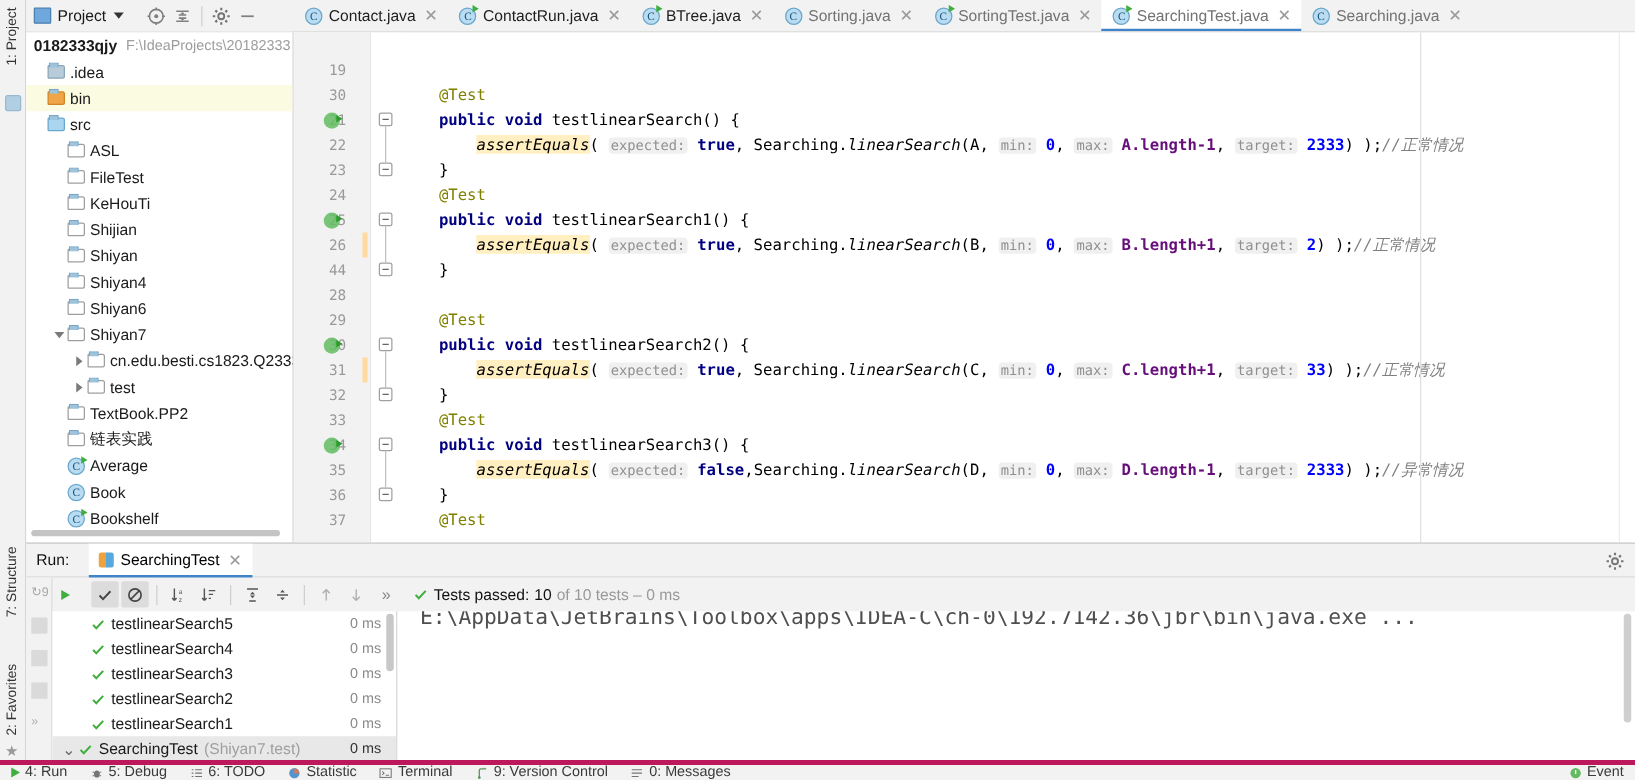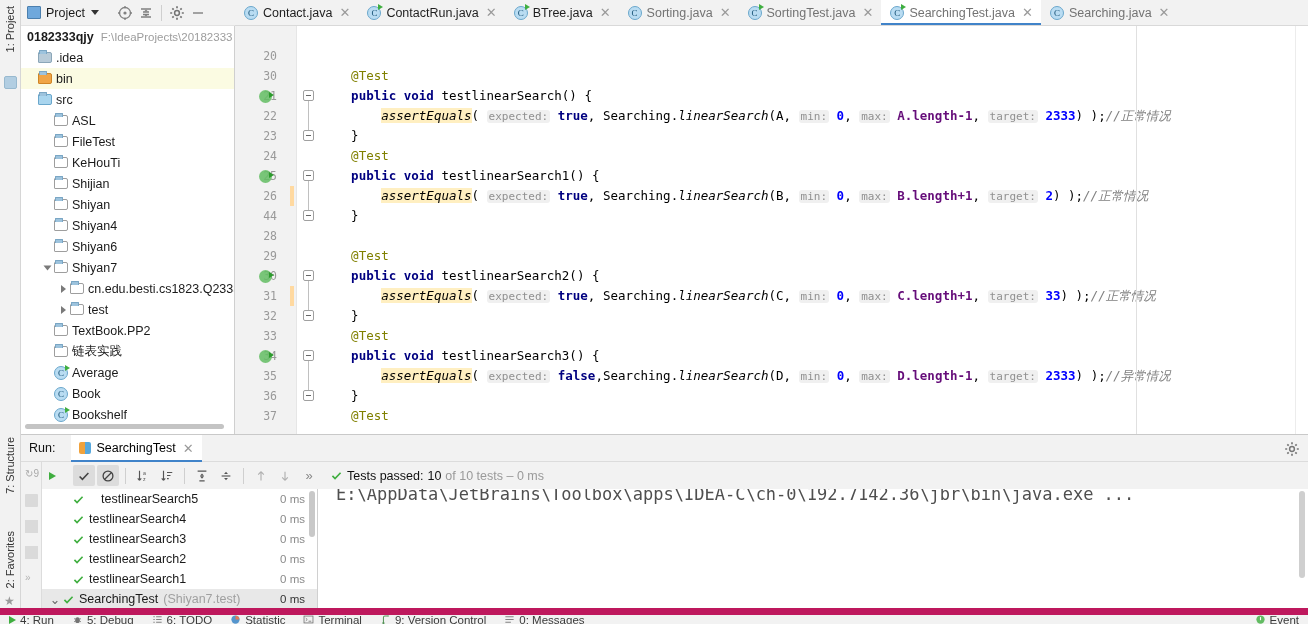--- a/index.html
+++ b/index.html
@@ -280,21 +280,21 @@
   }
   .rp-left-strip {
     position: absolute; left: 0; top: 27px; width: 21px; bottom: 0;
     background: #f2f2f2; border-right: 1px solid #dcdcdc;
   }
   .rp-ic { position: absolute; left: 4px; width: 13px; height: 13px; opacity: .6; }
 
   
   .statusbar {
     position: absolute; left: 0; right: 0; bottom: 0; height: 16px;
-    background: #f2f2f2; border-top: 7px solid #be185d;
+    background: #f2f2f2; border-top: 4px solid #be185d;
     display: flex; align-items: center; font-size: 11.5px; color: #3a3a3a;
     overflow: hidden;
   }
   .sb-item { display: flex; align-items: center; gap: 4px; padding: 0 9px; white-space: nowrap; }
   .sb-spacer { flex: 1; }
   .sb-ic { width: 11px; height: 11px; opacity: .8; }
   .tri-g { width: 0; height: 0; border-left: 7px solid #3fae3f; border-top: 4px solid transparent; border-bottom: 4px solid transparent; }
 </style>
 </head>
 <body>
@@ -506,21 +506,21 @@
             <span class="letter">C</span>
           </span>
           <span class="tlabel">Bookshelf</span>
         </div>
       </div>
     <div class="tree-sb"></div>
   </div>
 
   <div class="editor">
     <div class="gutter">
-        <div class="lnum" style="top: 20px; right: auto; left: 8px; width: 34px;">20</div>
+        <div class="lnum" style="top: 20px; right: auto; left: 8px; width: 34px;">19</div>
         <div class="lnum" style="top: 40px; right: auto; left: 8px; width: 34px;">30</div>
         <div class="lnum" style="top: 60px; right: auto; left: 8px; width: 34px;">21</div>
         <div class="run-gut" style="top: 64px;">
           <span class="rg-disc"></span>
           <span class="rg-tri"></span>
         </div>
         <div class="lnum" style="top: 80px; right: auto; left: 8px; width: 34px;">22</div>
         <div class="lnum" style="top: 100px; right: auto; left: 8px; width: 34px;">23</div>
         <div class="lnum" style="top: 120px; right: auto; left: 8px; width: 34px;">24</div>
         <div class="lnum" style="top: 140px; right: auto; left: 8px; width: 34px;">25</div>
@@ -674,21 +674,21 @@
 
     <div class="rp-left-strip">
       <div class="rp-ic" style="top:6px;color:#777;font-size:10px;">↻9</div>
       <div class="rp-ic" style="top:32px;background:#c9c9c9;border-radius:1px;"></div>
       <div class="rp-ic" style="top:58px;background:#c9c9c9;"></div>
       <div class="rp-ic" style="top:84px;background:#c9c9c9;"></div>
       <div class="rp-ic" style="top:110px;color:#888;font-size:10px;">»</div>
     </div>
 
     <div class="tests-tree" id="tests-tree">
-        <div class="ttrow" style="padding-left: 30px; gap: 12px;">
+        <div class="ttrow" style="padding-left: 30px;">
           <svg width="13" height="13" viewBox="0 0 16 16" style="margin-right:4px;flex:none;">
             <path d="M3 8.5l3.2 3.3L13 4.6" stroke="#3fae3f" stroke-width="2" fill="none"></path>
           </svg>
           <span class="tt-name">testlinearSearch5</span>
           <span class="tt-ms">0 ms</span>
         </div>
         <div class="ttrow" style="padding-left: 30px;">
           <svg width="13" height="13" viewBox="0 0 16 16" style="margin-right:4px;flex:none;">
             <path d="M3 8.5l3.2 3.3L13 4.6" stroke="#3fae3f" stroke-width="2" fill="none"></path>
           </svg>

